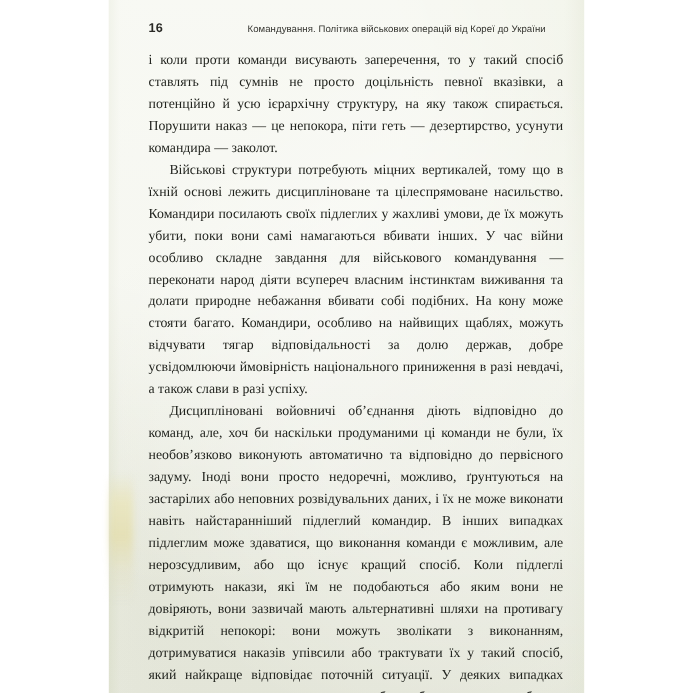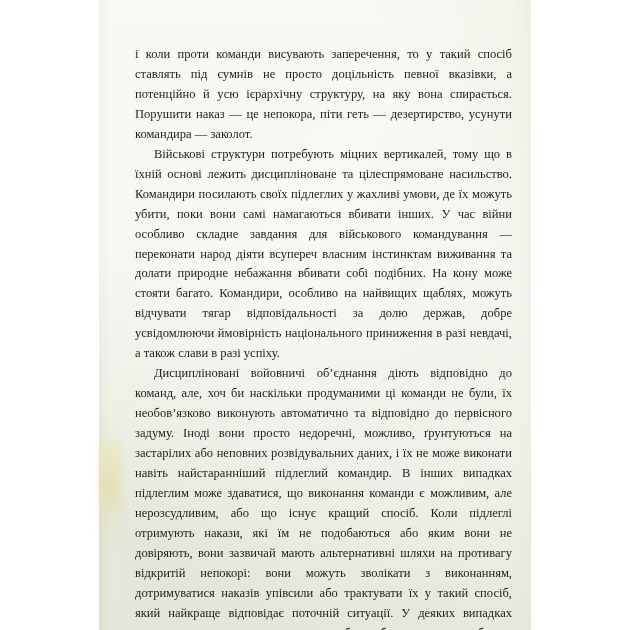--- a/index.html
+++ b/index.html
@@ -121,23 +121,27 @@
   }
 </style>
 </head>
 <body>
 
 <div class="viewport">
 
   <div class="page">
     <div class="page-inner">
 
+      <div class="running-head">
+        <div class="folio">16</div>
+        <div class="head-title">Командування. Політика військових операцій від Кореї до України</div>
+      </div>
 
       <div class="textblock">
-        <p class="cont">і коли проти команди висувають заперечення, то у такий спосіб ставлять під сумнів не просто доцільність певної вказівки, а потенційно й усю ієрархічну структуру, на яку вона спирається. Порушити наказ — це непокора, піти геть — дезертирство, усунути командира — заколот.</p>
+        <p class="cont">і коли проти команди висувають заперечення, то у такий спосіб ставлять під сумнів не просто доцільність певної вказівки, а потенційно й усю ієрархічну структуру, на яку також спирається. Порушити наказ — це непокора, піти геть — дезертирство, усунути командира — заколот.</p>
         <p class="indent">Військові структури потребують міцних вертикалей, тому що в їхній основі лежить дисципліноване та цілеспрямоване насильство. Командири посилають своїх підлеглих у жахливі умови, де їх можуть убити, поки вони самі намагаються вбивати інших. У час війни особливо складне завдання для військового командування — переконати народ діяти всупереч власним інстинктам виживання та долати природне небажання вбивати собі подібних. На кону може стояти багато. Командири, особливо на найвищих щаблях, можуть відчувати тягар відповідальності за долю держав, добре усвідомлюючи ймовірність національного приниження в разі невдачі, а також слави в разі успіху.</p>
         <p class="indent">Дисципліновані войовничі об’єднання діють відповідно до команд, але, хоч би наскільки продуманими ці команди не були, їх необов’язково виконують автоматично та відповідно до первісного задуму. Іноді вони просто недоречні, можливо, ґрунтуються на застарілих або неповних розвідувальних даних, і їх не може виконати навіть найстаранніший підлеглий командир. В інших випадках підлеглим може здаватися, що виконання команди є можливим, але нерозсудливим, або що існує кращий спосіб. Коли підлеглі отримують накази, які їм не подобаються або яким вони не довіряють, вони зазвичай мають альтернативні шляхи на противагу відкритій непокорі: вони можуть зволікати з виконанням, дотримуватися наказів упівсили або трактувати їх у такий спосіб, який найкраще відповідає поточній ситуації. У деяких випадках командири заохочують тих, хто перебуває ближче до поля битви, ухвалювати остаточні рішення, тоді як інші хочуть отримувати інформацію про кожен крок.</p>
 
       </div>
 
     </div>
   </div>
 
   <div class="gutter-flare"></div>
 

